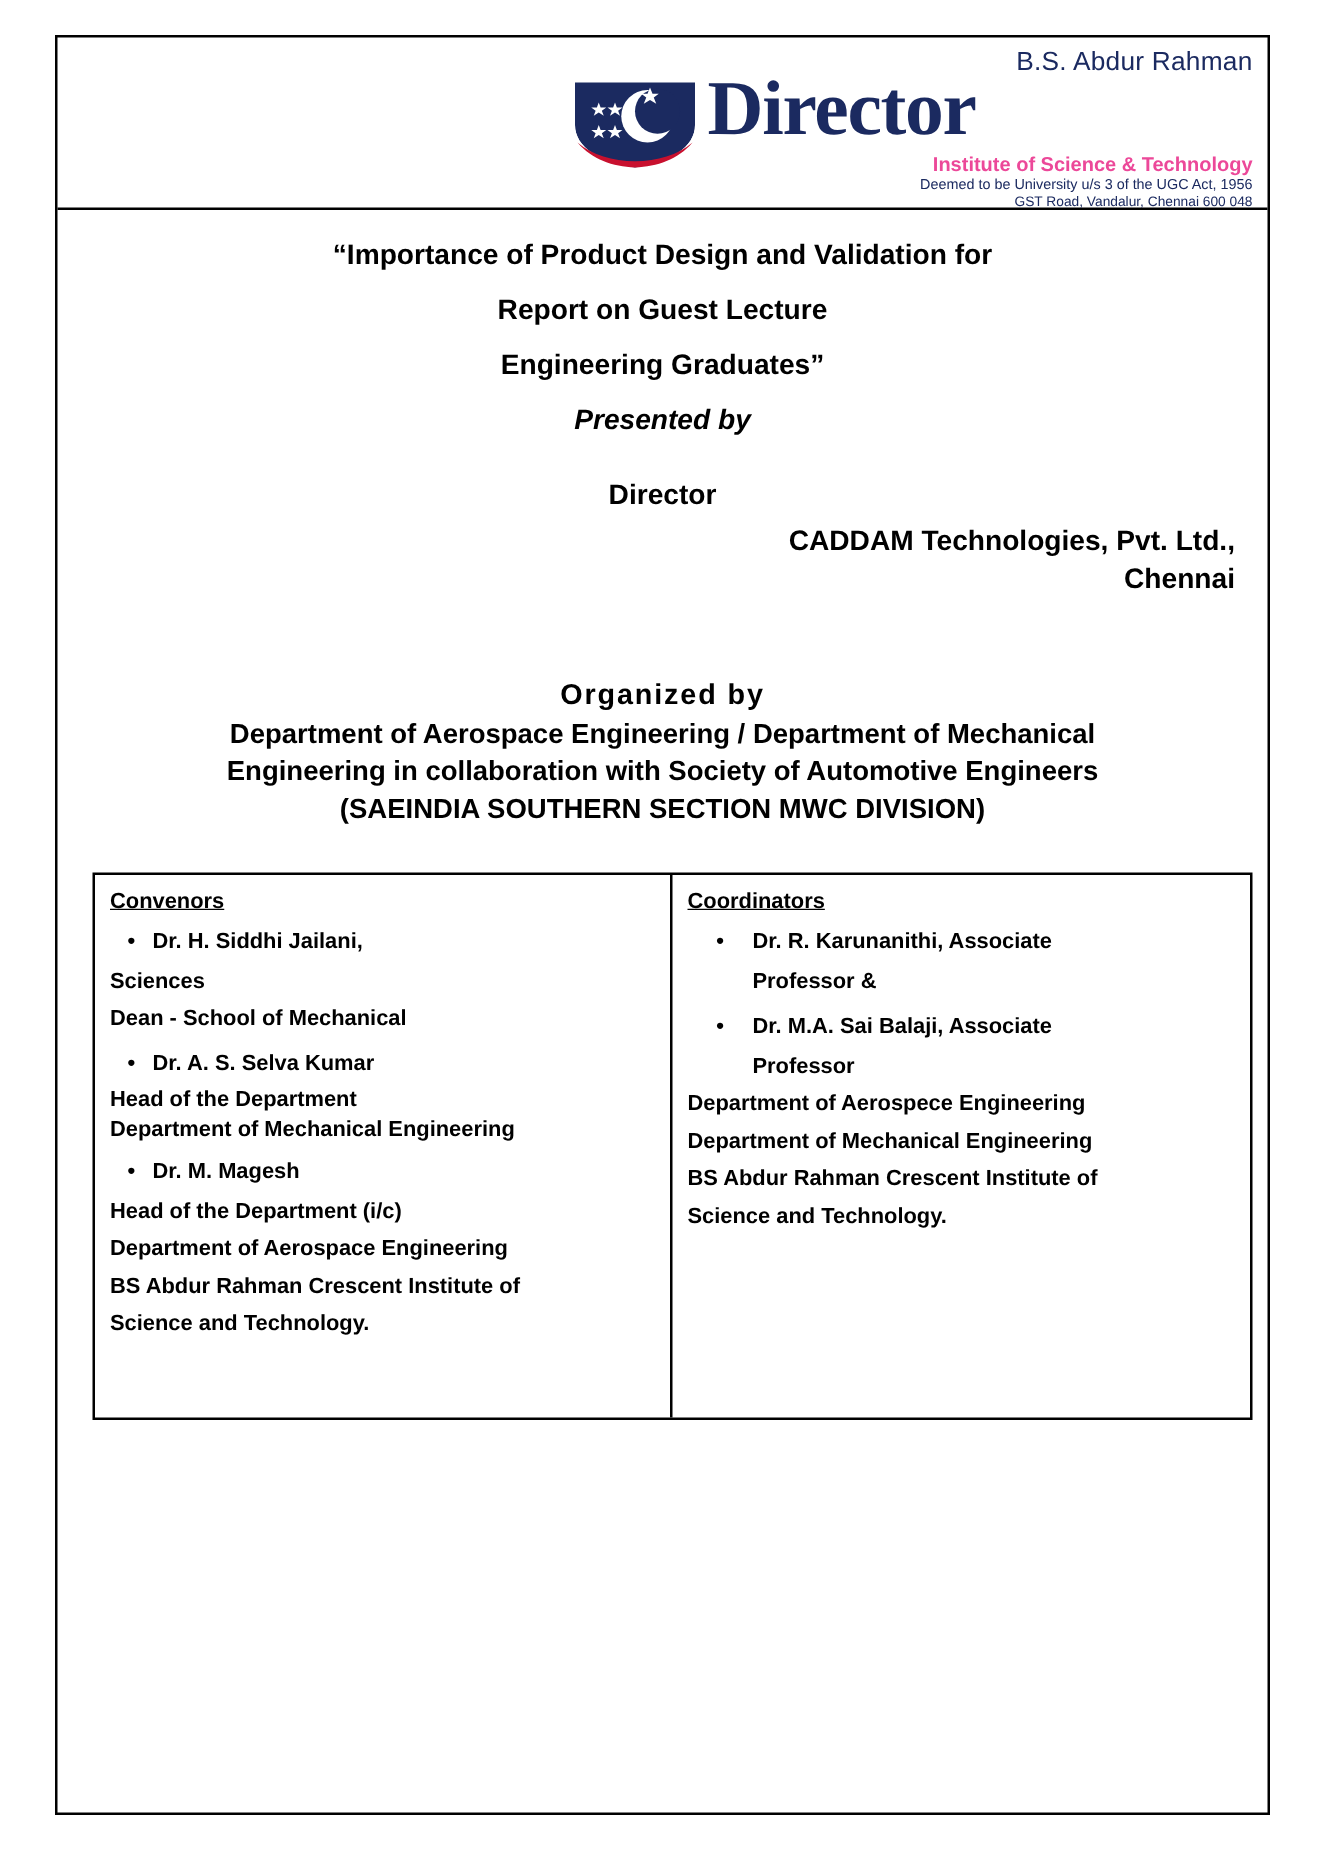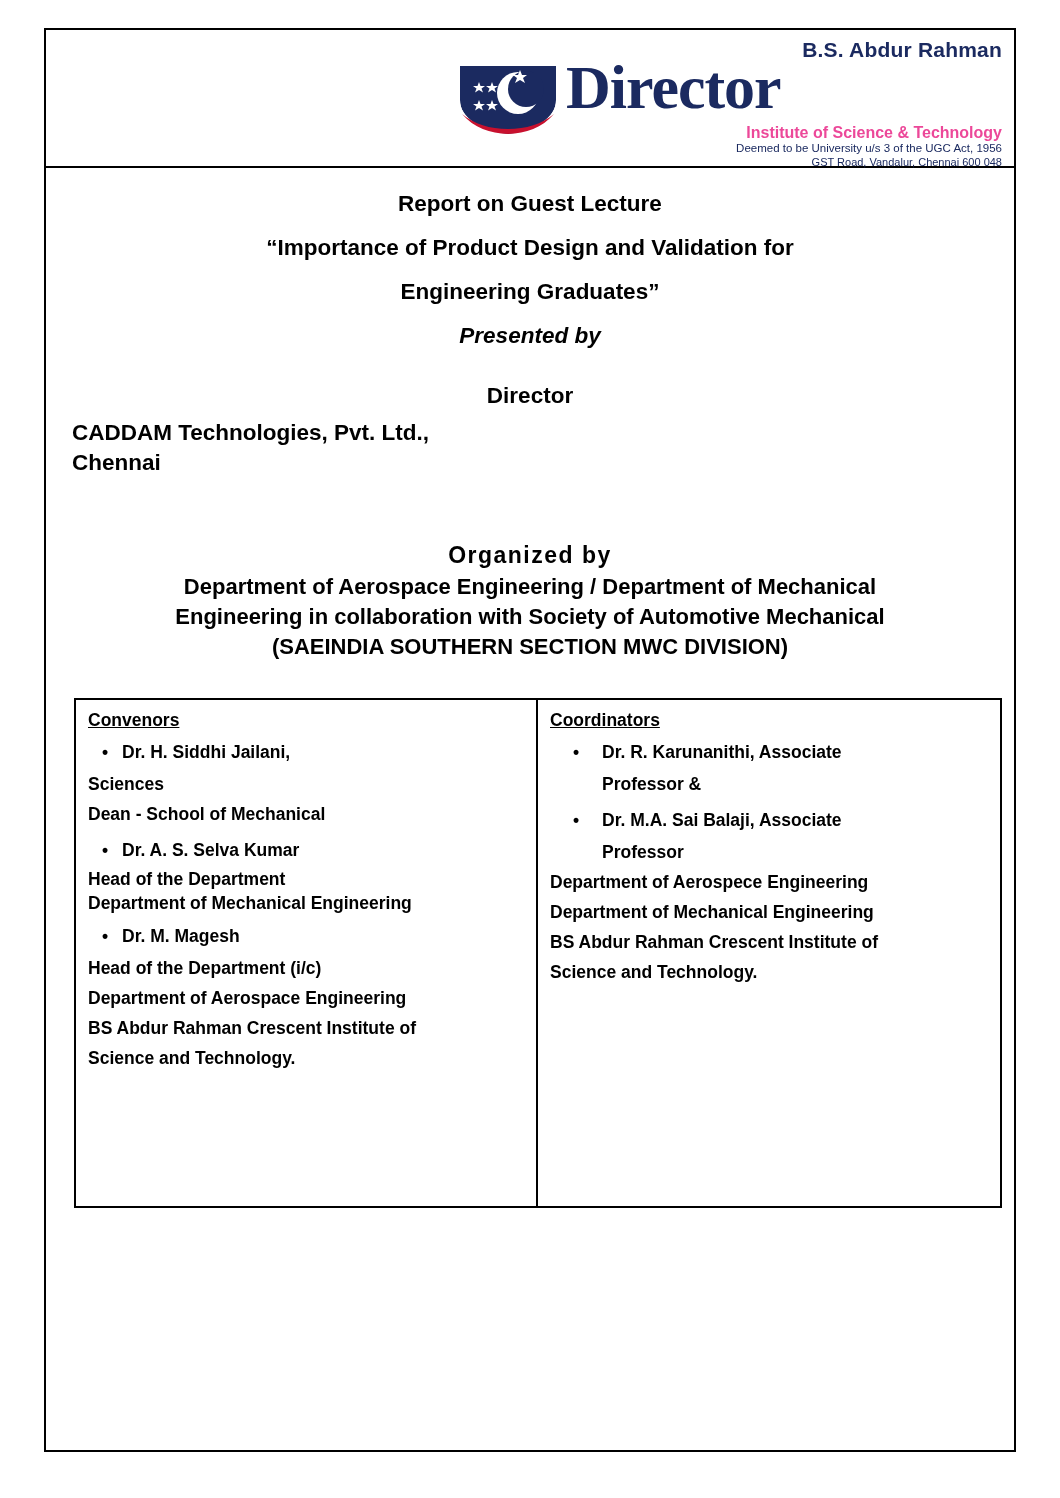--- a/index.html
+++ b/index.html
@@ -38,21 +38,21 @@
     right: 8px;
     top: 6px;
     width: 560px;
     height: 124px;
   }
   .logo-top-text {
     position: absolute;
     right: 4px;
     top: 2px;
     font-size: 21px;
-    font-weight: 700;
+    font-weight: 400;
     color: #1b2a60;
     letter-spacing: 0.2px;
   }
   .logo-mark {
     position: absolute;
     left: 10px;
     top: 24px;
     width: 104px;
     height: 76px;
   }
@@ -108,21 +108,21 @@
     line-height: 44px;
   }
   .t-center.ital {
     font-style: italic;
   }
   .gap-sm { height: 16px; }
   .gap-md { height: 34px; }
   .gap-lg { height: 26px; }
 
   .line-tight {
-    text-align: left;
+    text-align: right;
     font-weight: 700;
     font-size: 22.5px;
     line-height: 30px;
   }
 
   .org-title {
     text-align: center;
     font-weight: 700;
     font-size: 23px;
     letter-spacing: 1.5px;
@@ -134,21 +134,21 @@
     font-size: 22px;
     line-height: 30px;
     padding: 0 6px;
   }
 
   
   .panel {
     margin: 36px 12px 0 28px;
     border: 2px solid #000000;
     display: flex;
-    height: 510px;
+    height: 438px;
     box-sizing: border-box;
   }
   .col {
     box-sizing: border-box;
     padding: 10px 12px 0 12px;
   }
   .col-left {
     width: 50%;
     border-right: 2px solid #000000;
   }
@@ -214,33 +214,33 @@
       </div>
 
       <div class="crescent-word">Director</div>
       <div class="logo-sub1">Institute of Science &amp; Technology</div>
       <div class="logo-sub2">Deemed to be University u/s 3 of the UGC Act, 1956</div>
       <div class="logo-sub3">GST Road, Vandalur, Chennai 600 048</div>
     </div>
   </div>
 
   <div class="body-area">
+    <div class="t-center">“Importance of Product Design and Validation for</div>
     <div class="t-center">Report on Guest Lecture</div>
-    <div class="t-center">“Importance of Product Design and Validation for</div>
     <div class="t-center">Engineering Graduates”</div>
     <div class="t-center ital">Presented by</div>
     <div class="gap-sm"></div>
     <div class="t-center">Director</div>
     <div class="line-tight">CADDAM Technologies, Pvt. Ltd.,</div>
     <div class="line-tight">Chennai</div>
     <div class="gap-md"></div>
     <div class="gap-lg"></div>
     <div class="org-title">Organized by</div>
     <div class="org-body">Department of Aerospace Engineering / Department of Mechanical</div>
-    <div class="org-body">Engineering in collaboration with Society of Automotive Mechanical</div>
+    <div class="org-body">Engineering in collaboration with Society of Automotive Engineers</div>
     <div class="org-body">(SAEINDIA SOUTHERN SECTION MWC DIVISION)</div>
   </div>
 
   <div class="panel">
 
     <div class="col col-left">
       <div class="col-head">Convenors</div>
 
       <div class="bullet-row">
         <span class="bul">•</span>

